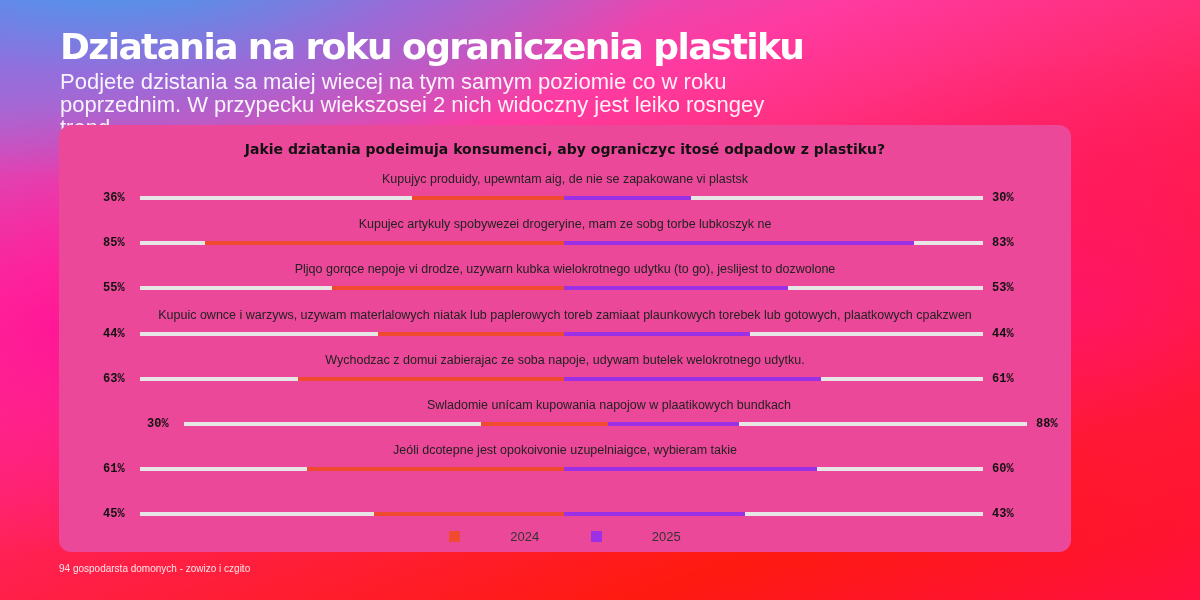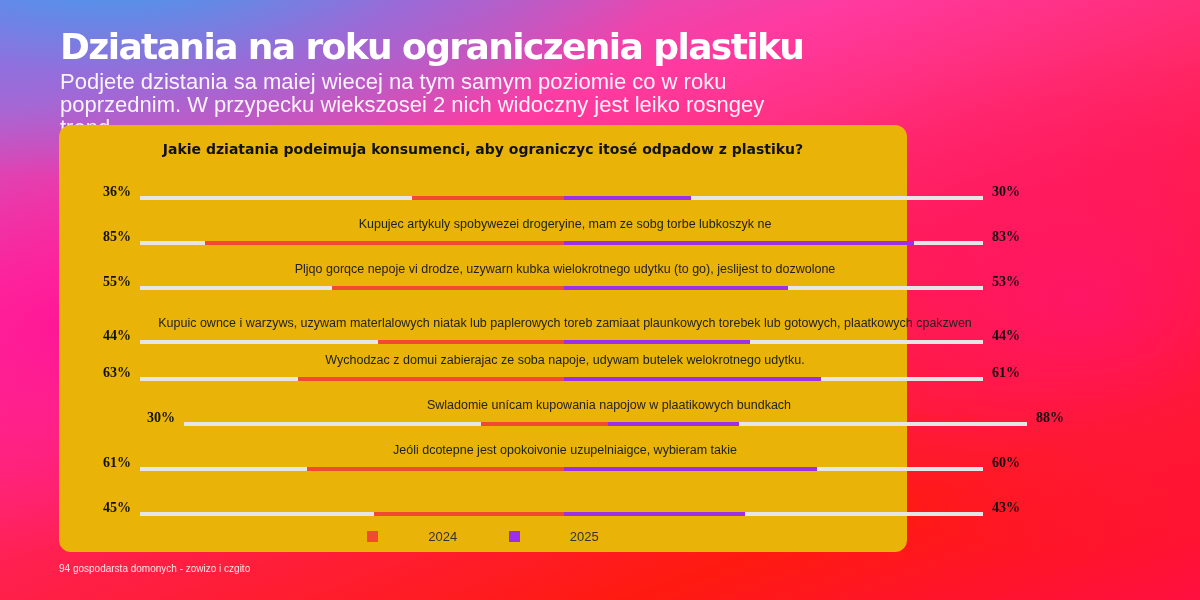--- a/index.html
+++ b/index.html
@@ -16,35 +16,35 @@
   .header { position: absolute; left: 60px; top: 26px; color: #fff; }
   .title {
     font-family: "DejaVu Sans", sans-serif;
     font-weight: bold; font-size: 36px; letter-spacing: -1.6px; line-height: 42px;
   }
   .subtitle {
     margin-top: 2px; font-size: 22px; line-height: 23px; font-weight: normal;
     width: 720px; color: rgba(255,255,255,0.92);
   }
   .card {
-    position: absolute; left: 59px; top: 125px; width: 848px; height: 427px;
-    background: #eab308; border-radius: 12px;
+    position: absolute; left: 59px; top: 125px; width: 1012px; height: 427px;
+    background: #ec4899; border-radius: 12px;
   }
   .question {
     position: absolute; left: 0; top: 16px; width: 100%; text-align: center;
     font-family: "DejaVu Sans", sans-serif; font-weight: bold; font-size: 14px; color: #111;
   }
   .row { position: absolute; left: 0; width: 100%; height: 40px; }
   .row-label {
     position: absolute; left: 0; width: 1012px; top: 0; text-align: center;
     font-size: 12.5px; color: #222; white-space: nowrap;
   }
   .val {
-    position: absolute; top: 12px; font-family: Liberation Serif, serif;
-    font-weight: bold; font-size: 14px; color: #111;
+    position: absolute; top: 19px; font-family: Liberation Mono, monospace;
+    font-weight: bold; font-size: 12px; color: #111;
   }
   .val-left { left: 44px; }
   .val-right { left: 933px; }
   .track {
     position: absolute; left: 81px; width: 843px; top: 24px; height: 4px; background: #e6e6e6;
   }
   .bar-2024 { position: absolute; top: 24px; height: 4px; background: #f04a30; }
   .bar-2025 { position: absolute; top: 24px; height: 4px; background: #9b30e6; }
   .legend {
     position: absolute; left: 0; width: 100%; top: 404px; text-align: center;
@@ -61,20 +61,21 @@
 
 <div class="header">
   <div class="title">Dziatania na roku ograniczenia plastiku</div>
   <div class="subtitle">Podjete dzistania sa maiej wiecej na tym samym poziomie co w roku poprzednim. W przypecku wiekszosei 2 nich widoczny jest leiko rosngey trend.</div>
 </div>
 
 <div class="card">
   <div class="question">Jakie dziatania podeimuja konsumenci, aby ograniczyc itosé odpadow z plastiku?</div>
   <div id="rows">
       <div class="row" style="top: 47px;">
+        <div class="row-label">Kupujyc produidy, upewntam aig, de nie se zapakowane vi plastsk</div>
         <div class="val val-left">36%</div>
         <div class="track"></div>
         <div class="bar-2024" style="left:353.08000000000004px;width:151.92px"></div>
         <div class="bar-2025" style="left:505px;width:126.6px"></div>
         <div class="val val-right">30%</div>
       </div>
       <div class="row" style="top: 92.2px;">
         <div class="row-label">Kupujec artykuly spobywezei drogeryine, mam ze sobg torbe lubkoszyk ne</div>
         <div class="val val-left">85%</div>
         <div class="track"></div>
@@ -83,21 +84,21 @@
         <div class="val val-right">83%</div>
       </div>
       <div class="row" style="top: 137.4px;">
         <div class="row-label">Pljqo gorqce nepoje vi drodze, uzywarn kubka wielokrotnego udytku (to go), jeslijest to dozwolone</div>
         <div class="val val-left">55%</div>
         <div class="track"></div>
         <div class="bar-2024" style="left:272.9px;width:232.1px"></div>
         <div class="bar-2025" style="left:505px;width:223.66px"></div>
         <div class="val val-right">53%</div>
       </div>
-      <div class="row" style="top: 182.6px; margin-top: 8px;">
+      <div class="row" style="top: 182.6px;">
         <div class="row-label">Kupuic ownce i warzyws, uzywam materlalowych niatak lub paplerowych toreb zamiaat plaunkowych torebek lub gotowych, plaatkowych cpakzwen</div>
         <div class="val val-left">44%</div>
         <div class="track"></div>
         <div class="bar-2024" style="left:319.32px;width:185.68px"></div>
         <div class="bar-2025" style="left:505px;width:185.68px"></div>
         <div class="val val-right">44%</div>
       </div>
       <div class="row" style="top: 227.8px;">
         <div class="row-label">Wychodzac z domui zabierajac ze soba napoje, udywam butelek welokrotnego udytku.</div>
         <div class="val val-left">63%</div>

